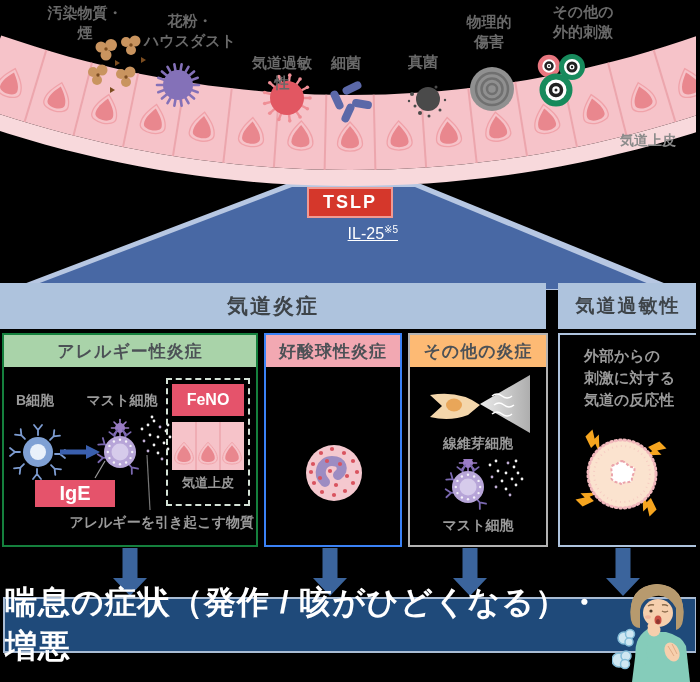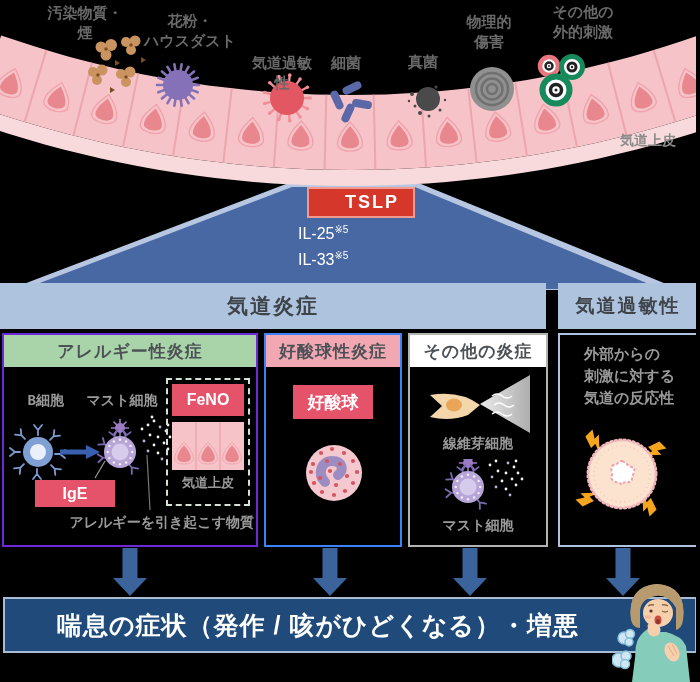--- a/index.html
+++ b/index.html
@@ -1,34 +1,34 @@
 <!DOCTYPE html>
 <html><head>
 <meta charset="utf-8">
 <style>
   html,body{margin:0;padding:0;background:#000;}
   #stage{position:relative;width:696px;height:682px;background:#000;overflow:hidden;
          font-family:"Liberation Sans","DejaVu Sans",sans-serif;}
   .abs{position:absolute;}
   .prelabel{white-space:pre-line;}
   .stim-label{color:#696969;font-weight:bold;font-size:15px;line-height:1.35;text-align:center;}
-  .gray-label{color:#9a9a9a;font-weight:bold;font-family:Liberation Mono, monospace;}
+  .gray-label{color:#9a9a9a;font-weight:bold;}
   .tag{background:#e5536b;color:#fff;font-weight:bold;text-align:center;
        display:flex;align-items:center;justify-content:center;}
   .hdr-big{background:#aec3dd;color:#3e4449;font-weight:bold;font-size:21px;letter-spacing:2px;
            display:flex;align-items:center;justify-content:center;text-align:right;}
   .box{box-sizing:border-box;background:#000;}
   .box-hdr{position:absolute;left:0;right:0;top:0;height:32px;display:flex;align-items:center;
            justify-content:center;font-weight:bold;font-size:17px;color:#4c5156;letter-spacing:1px;}
   .tslp{background:#d5372b;border:2px solid #f09a92;color:#fff;font-weight:bold;font-size:18px;
-        letter-spacing:2px;display:flex;align-items:center;justify-content:center;padding-left:22px;}
-  .il-line{color:#fff;font-size:16px;text-align:left;line-height:22px;}
+        letter-spacing:2px;display:flex;align-items:center;justify-content:center;}
+  .il-line{color:#fff;font-size:16px;text-align:right;line-height:22px;text-decoration:underline;}
   .il-line sup{font-size:10px;}
   .banner{background:#1f4a7a;border:2px solid #a9bcd4;border-radius:0;color:#fff;
-          font-weight:bold;font-size:25px;display:flex;align-items:center;justify-content:center;
+          font-weight:bold;font-size:32px;display:flex;align-items:center;justify-content:center;
           padding-right:64px;box-sizing:border-box;letter-spacing:1px;}
   .dashed-box{border:2px dashed #d4e2d6;box-sizing:border-box;}
 </style>
 </head>
 <body>
 
 <div id="stage">
 
   <svg class="abs" style="left:0;top:0" width="700" height="300" viewBox="0 0 700 300">
     <defs>
@@ -245,30 +245,27 @@
   <div class="abs stim-label prelabel" style="left:548px;top:2px;width:70px">その他の
 外的刺激</div>
   <div class="abs stim-label prelabel" style="left:454px;top:12px;width:70px">物理的
 傷害</div>
   <div class="abs" style="left:620px;top:132px;width:76px;color:#8b8b8b;font-size:14px;font-weight:bold">気道上皮</div>
 
   <div class="abs tslp" style="left:307px;top:187px;width:82px;height:27px">TSLP</div>
   <div class="abs il-line" style="left:298px;top:219px;width:100px">
     <span>IL-25</span><sup>※5</sup>
   </div>
-  <div class="abs il-line" style="left:298px;top:245px;width:100px">
-    <span>IL-33</span><sup>※5</sup>
-  </div>
 
   <div class="abs hdr-big" style="left:0;top:283px;width:546px;height:46px">気道炎症</div>
   <div class="abs hdr-big" style="left:558px;top:283px;width:140px;height:46px;font-size:19px">気道過敏性</div>
 
-  <div class="abs box" style="left:2px;top:333px;width:256px;height:214px;border:2px solid #6d28d9">
+  <div class="abs box" style="left:2px;top:333px;width:256px;height:214px;border:2px solid #15803d">
     <div class="box-hdr" style="background:#a9d3a9">アレルギー性炎症</div>
-    <div class="abs gray-label" style="left:12px;top:57px;width:48px;font-size:14px;text-align:right">B細胞</div>
+    <div class="abs gray-label" style="left:12px;top:57px;width:48px;font-size:14px;text-align:left">B細胞</div>
     <div class="abs gray-label" style="left:76px;top:57px;width:84px;font-size:14px;text-align:center">マスト細胞</div>
 
     <svg class="abs" style="left:0;top:68px" width="252" height="142" viewBox="0 0 252 142">
       <g>
         <circle cx="34" cy="49" r="15" fill="#7fa0d4"></circle>
         <circle cx="34" cy="49" r="8" fill="#e9f0fa"></circle>
         <use href="#ab-b" transform="translate(34,25)"></use>
         <use href="#ab-b" transform="translate(51,32) rotate(45)"></use>
         <use href="#ab-b" transform="translate(58,51) rotate(90)"></use>
         <use href="#ab-b" transform="translate(52,67) rotate(135)"></use>
@@ -299,40 +296,39 @@
           <circle cx="164" cy="46" r="1.4" fill="#ffffff" opacity="0.95"></circle>
           <circle cx="170" cy="40" r="1.4" fill="#ffffff" opacity="0.95"></circle>
           <circle cx="158" cy="56" r="1.4" fill="#cbb8e0" opacity="0.95"></circle>
           <circle cx="148" cy="14" r="1.4" fill="#ffffff" opacity="0.95"></circle>
           <circle cx="164" cy="22" r="1.4" fill="#ffffff" opacity="0.95"></circle>
         </g>
       <line x1="91" y1="75" x2="101" y2="58" stroke="#9a9a9a" stroke-width="1.2"></line>
       <line x1="146" y1="107" x2="143" y2="52" stroke="#777" stroke-width="1.2"></line>
     </svg>
 
-    <div class="abs tag" style="left:31px;top:145px;width:80px;height:27px;font-size:16px">IgE</div>
+    <div class="abs tag" style="left:31px;top:145px;width:80px;height:27px;font-size:20px">IgE</div>
     <div class="abs gray-label" style="left:26px;right:2px;top:179px;font-size:14px;text-align:right">アレルギーを引き起こす物質</div>
 
     <div class="abs dashed-box" style="left:162px;top:43px;width:84px;height:128px">
       <div class="abs tag" style="left:4px;top:4px;width:72px;height:32px;font-size:16px">FeNO</div>
       <svg class="abs" style="left:4px;top:42px" width="72" height="48" viewBox="0 0 72 48">
         <rect x="0" y="0" width="72" height="48" fill="#f6c3c9"></rect>
         <line x1="24" y1="0" x2="24" y2="48" stroke="#eca6ad" stroke-width="1.5"></line>
         <line x1="48" y1="0" x2="48" y2="48" stroke="#eca6ad" stroke-width="1.5"></line>
         <use href="#nuc" transform="translate(12,33) scale(0.75)"></use>
         <use href="#nuc" transform="translate(36,33) scale(0.75)"></use>
         <use href="#nuc" transform="translate(60,33) scale(0.75)"></use>
       </svg>
       <div class="abs gray-label" style="left:0;top:94px;width:100%;font-size:13px;text-align:center">気道上皮</div>
     </div>
   </div>
 
   <div class="abs box" style="left:264px;top:333px;width:138px;height:214px;border:2px solid #3b82f6">
     <div class="box-hdr" style="background:#f2a8b2">好酸球性炎症</div>
-    <div class="abs tag" style="left:27px;top:50px;width:80px;height:34px;font-size:17px">好酸球</div>
     <svg class="abs" style="left:26px;top:96px" width="84" height="84" viewBox="0 0 84 84">
       <g transform="translate(42,42)">
         <circle r="28" fill="#f4c8cf"></circle>
         <path d="M-9,9 C-17,1 -13,-12 -2,-12 C8,-12 11,-3 4,2" stroke="#9d8cc2" stroke-width="10" fill="none" stroke-linecap="round"></path>
         <g id="eo-dots">
             <circle cx="-21" cy="-9" r="2.1" fill="#d9535f"></circle>
             <circle cx="-13" cy="-20" r="2.1" fill="#d9535f"></circle>
             <circle cx="-2" cy="-24" r="2.1" fill="#d9535f"></circle>
             <circle cx="10" cy="-20" r="2.1" fill="#d9535f"></circle>
             <circle cx="19" cy="-12" r="2.1" fill="#d9535f"></circle>
@@ -348,21 +344,21 @@
             <circle cx="13" cy="3" r="2.1" fill="#d9535f"></circle>
             <circle cx="-14" cy="5" r="2.1" fill="#d9535f"></circle>
             <circle cx="2" cy="12" r="2.1" fill="#d9535f"></circle>
             <circle cx="-4" cy="-2" r="2.1" fill="#d9535f"></circle>
           </g>
       </g>
     </svg>
   </div>
 
   <div class="abs box" style="left:408px;top:333px;width:140px;height:214px;border:2px solid #b3b3b3">
-    <div class="box-hdr" style="background:#ffffff">その他の炎症</div>
+    <div class="box-hdr" style="background:#fdba74">その他の炎症</div>
     <svg class="abs" style="left:6px;top:38px" width="128" height="72" viewBox="0 0 128 72">
       <g transform="translate(52,33)">
         <polygon points="12,-2 62,-31 62,27" fill="url(#coneGrad)" opacity="0.92"></polygon>
         <path d="M24,-10 q5,-4 10,0 q5,4 10,0" stroke="#fff" stroke-width="1.5" fill="none"></path>
         <path d="M26,-1 q5,-4 10,0 q5,4 10,0" stroke="#fff" stroke-width="1.5" fill="none"></path>
         <path d="M24,8 q5,-4 10,0 q5,4 10,0" stroke="#fff" stroke-width="1.5" fill="none"></path>
         <path d="M-38,-11 L-26,0 L-38,11 Q-18,16 0,9 L12,-1 Q-8,-16 -38,-11 Z" fill="#f4d6ab"></path>
         <ellipse cx="-14" cy="-1" rx="8" ry="6.5" fill="#e9a659"></ellipse>
       </g>
     </svg>

